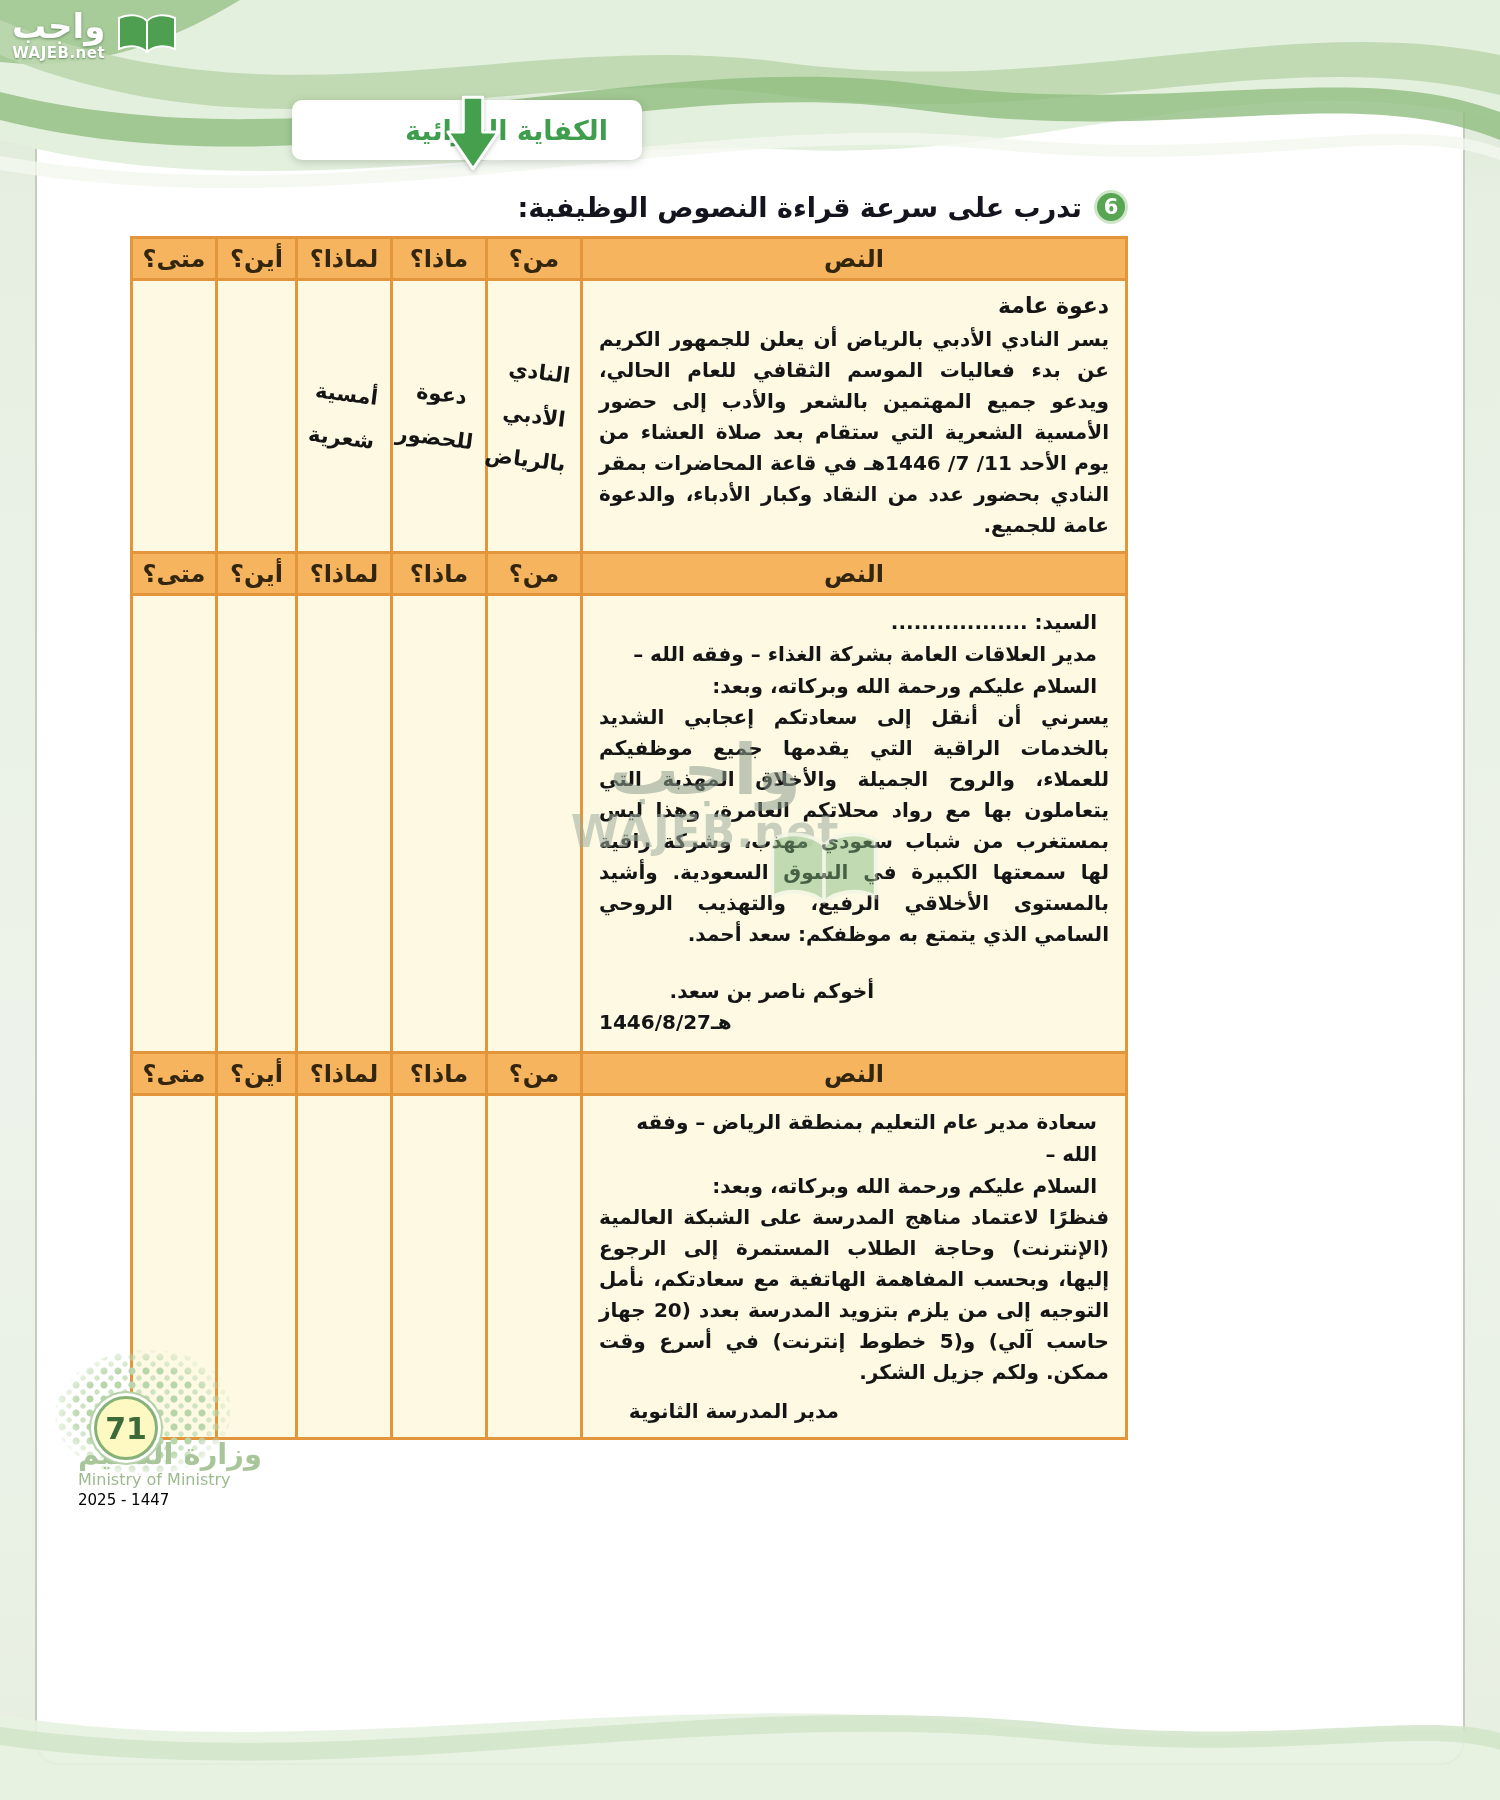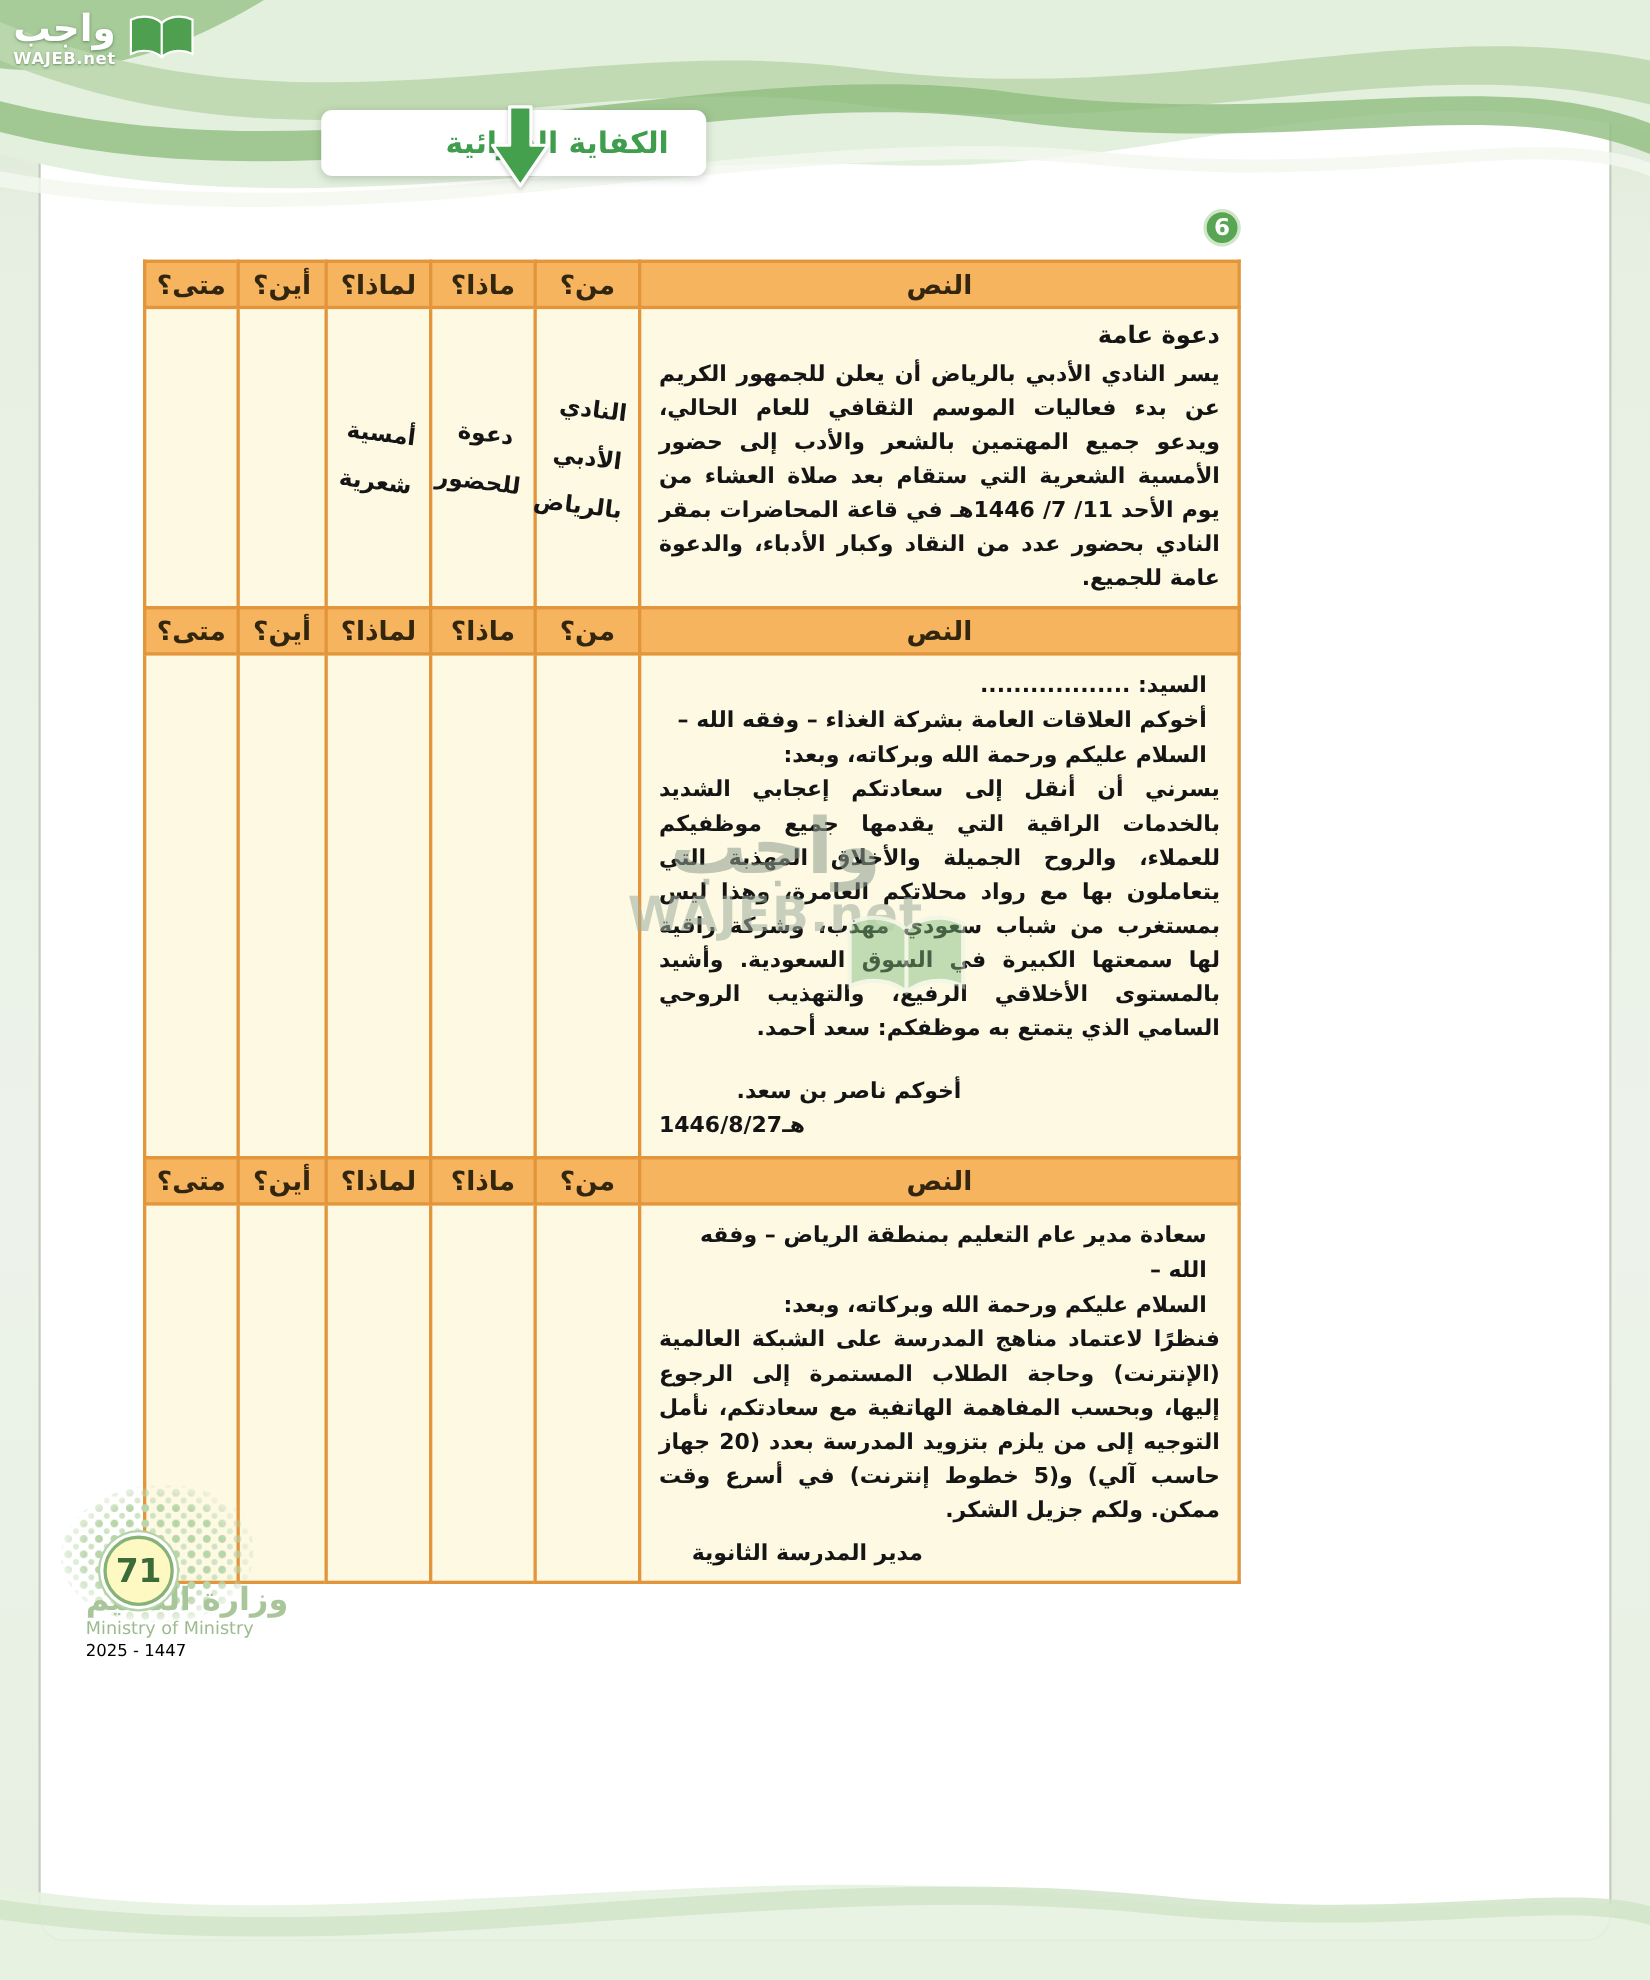--- a/index.html
+++ b/index.html
@@ -118,20 +118,21 @@
 
 <div class="badge">
   <span class="badge-label">الكفاية القرائية</span>
   <svg class="badge-arrow" viewBox="0 0 64 80">
     <polygon points="22,2 42,2 42,38 58,38 32,76 6,38 22,38" fill="#45a04e" stroke="#ffffff" stroke-width="3" stroke-linejoin="round"></polygon>
   </svg>
 </div>
 
 <div class="exercise">
   <span class="num-circle">6</span>
+  <span class="exercise-title">تدرب على سرعة قراءة النصوص الوظيفية:</span>
 </div>
 
 <div class="tables-wrap">
 
   <table class="qa">
     <colgroup>
       <col style="width:545px">
         <col style="width:95px">
         <col style="width:95px">
         <col style="width:95px">
@@ -179,21 +180,21 @@
         <th>ماذا؟</th>
         <th>لماذا؟</th>
         <th>أين؟</th>
         <th>متى؟</th>
       </tr>
     </thead>
     <tbody>
       <tr>
         <td class="text-cell h2">
           <div class="t-opening">السيد: ..................
-أخوكم العلاقات العامة بشركة الغذاء – وفقه الله –
+مدير العلاقات العامة بشركة الغذاء – وفقه الله –
 السلام عليكم ورحمة الله وبركاته، وبعد:</div>
           <div class="t-para">يسرني أن أنقل إلى سعادتكم إعجابي الشديد بالخدمات الراقية التي يقدمها جميع موظفيكم للعملاء، والروح الجميلة والأخلاق المهذبة التي يتعاملون بها مع رواد محلاتكم العامرة، وهذا ليس بمستغرب من شباب سعودي مهذب، وشركة راقية لها سمعتها الكبيرة في السوق السعودية. وأشيد بالمستوى الأخلاقي الرفيع، والتهذيب الروحي السامي الذي يتمتع به موظفكم: سعد أحمد.</div>
           <div class="t-sign">أخوكم ناصر بن سعد.</div>
           <div class="t-date">1446/8/27هـ</div>
         </td>
         <td class="fill-cell"><span class="fill"></span></td>
         <td class="fill-cell"><span class="fill"></span></td>
         <td class="fill-cell"><span class="fill"></span></td>
         <td class="fill-cell"><span class="fill"></span></td>
         <td class="fill-cell"><span class="fill"></span></td>

